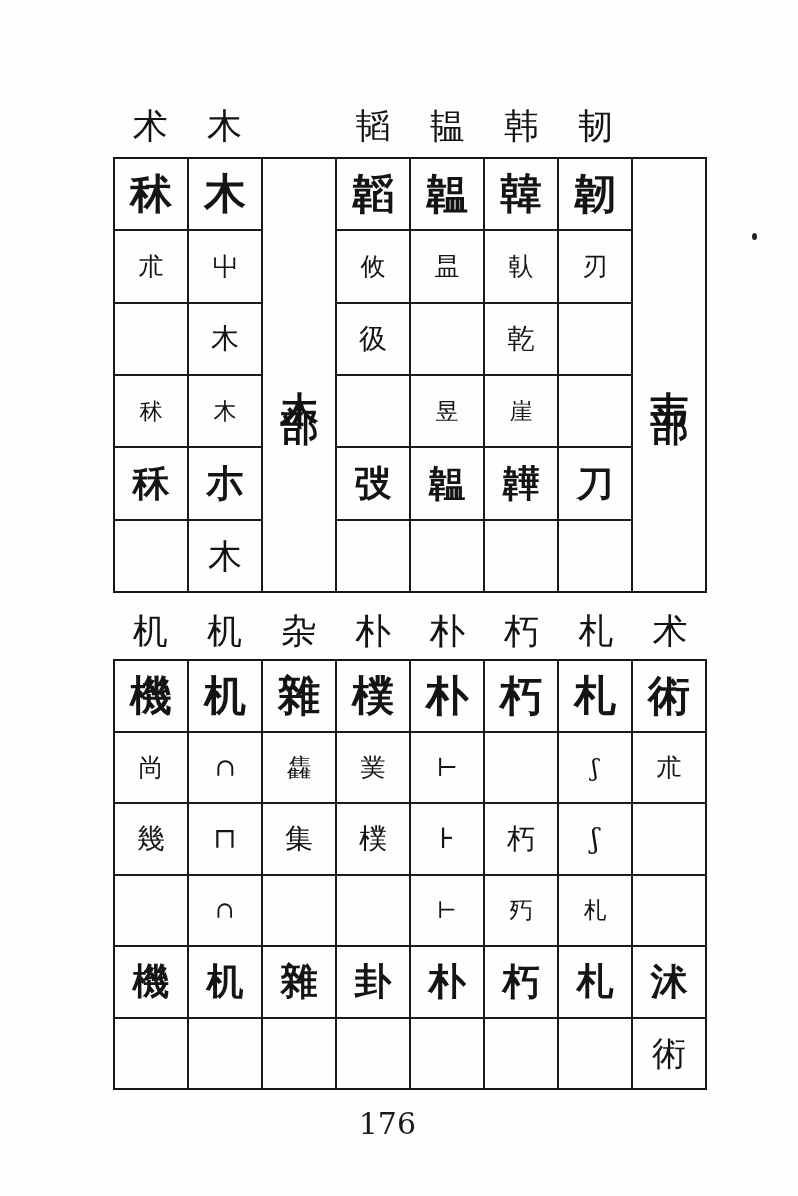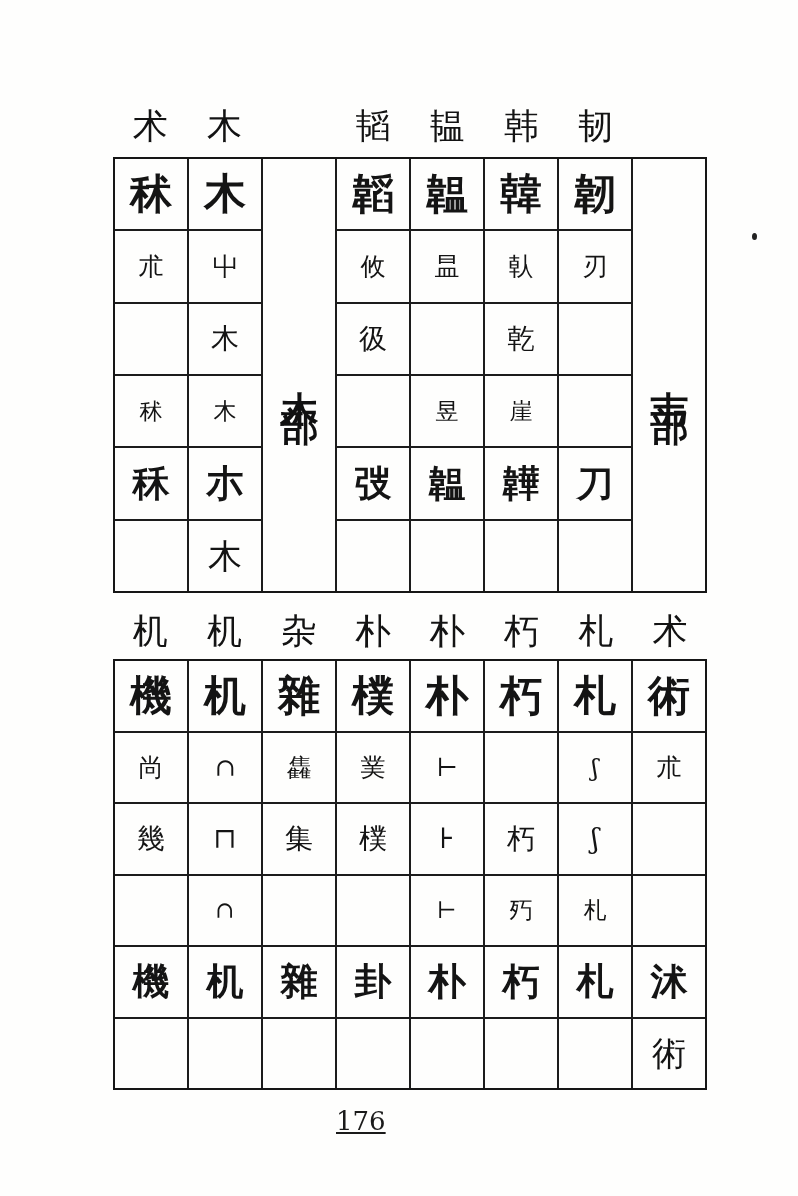--- a/index.html
+++ b/index.html
@@ -38,21 +38,21 @@
   .lbl-right{grid-column:8;grid-row:1/7;}
   
   .r0{font-size:42px;font-weight:bold;}
   .r1{font-size:25px;}
   .r2{font-size:28px;}
   .r3{font-size:23px;}
   .r4{font-size:37px;font-weight:bold;}
   .r5{font-size:34px;}
   .pageno{
     position:absolute;left:336px;top:1106px;width:80px;
-    text-align:left;font-size:26px;color:#1a1a1a;text-decoration:underline;
+    text-align:right;font-size:30px;color:#1a1a1a;
   }
   .speck{position:absolute;background:#222;border-radius:50%;}
   .speck.s1{left:752px;top:233px;width:5px;height:7px;}
   .speck.s2{left:172px;top:741px;width:6px;height:5px;transform:rotate(25deg);}
 </style>
 </head>
 <body>
 
 <div class="page">
 

